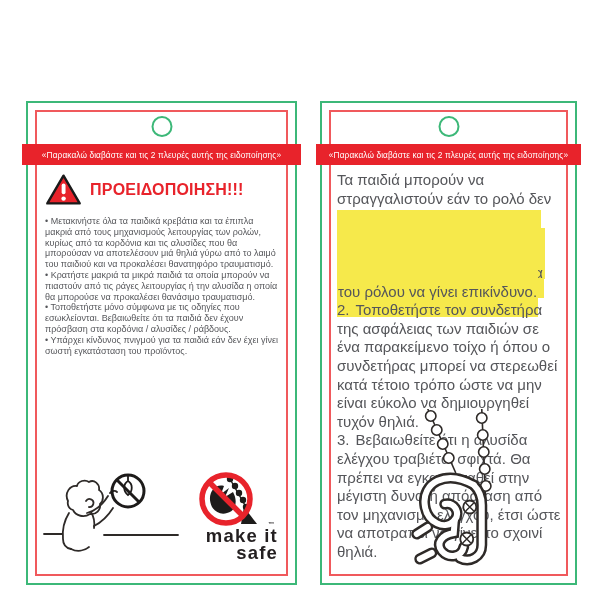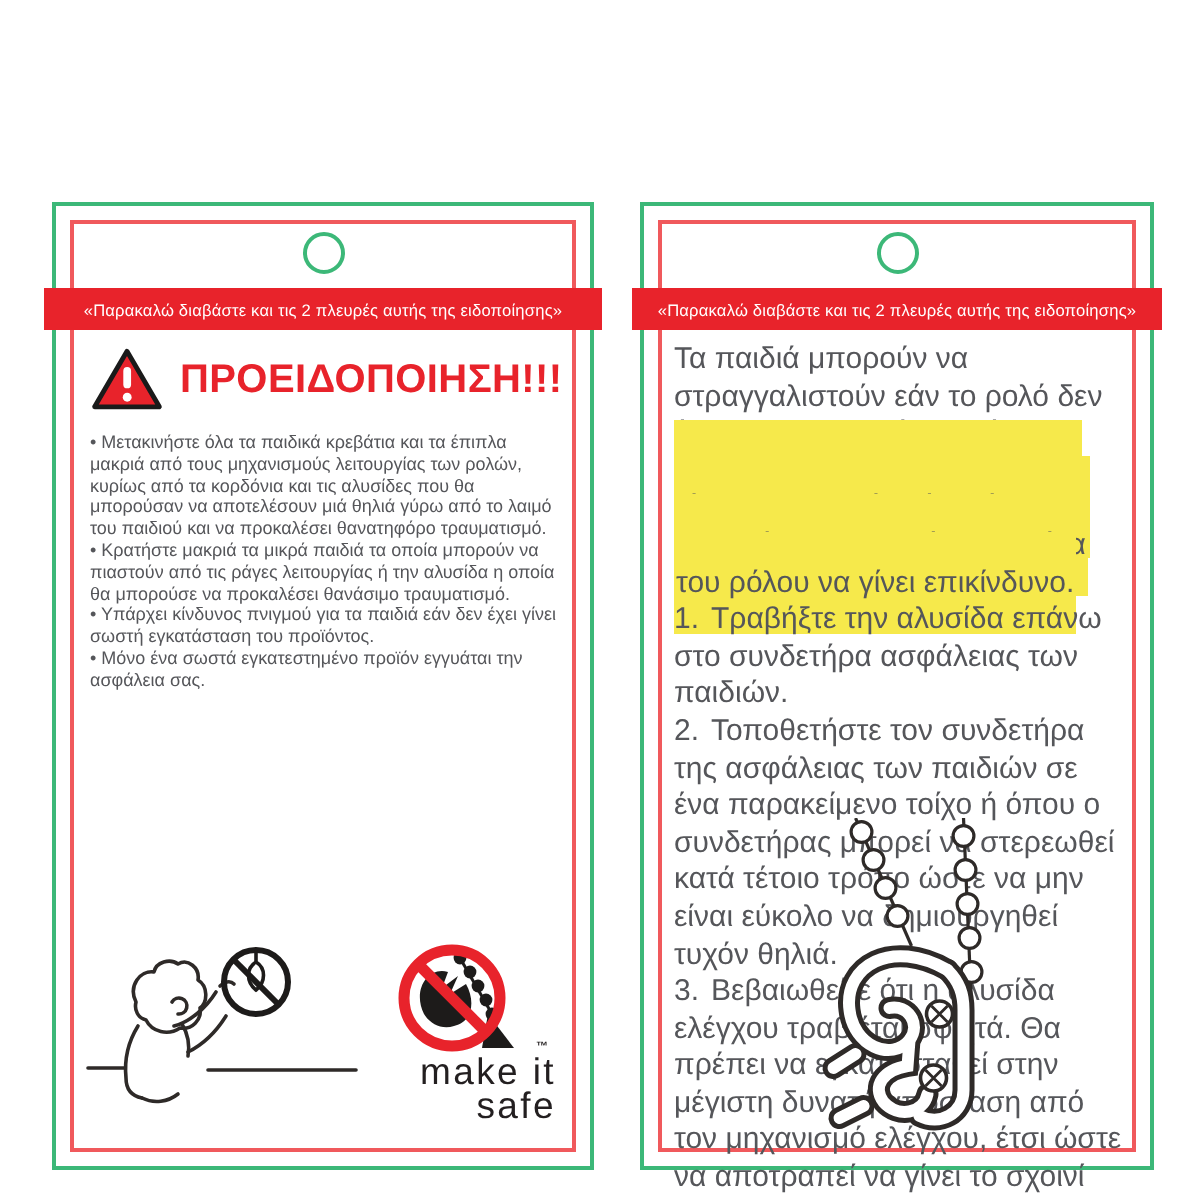--- a/index.html
+++ b/index.html
@@ -11,29 +11,29 @@
   .tag-right{left:320px;width:257px;}
 
   .inner-frame{position:absolute;top:7px;left:7px;right:7px;bottom:7px;border:2px solid #f0595c;z-index:1;}
   .hole{position:absolute;top:13px;left:50%;transform:translateX(-50%);width:21px;height:21px;border:2.5px solid #3cb878;border-radius:50%;background:#fff;z-index:3;box-sizing:border-box;}
   .banner{position:absolute;top:41px;left:-6px;right:-6px;height:21px;background:#e8232b;color:#fff;display:flex;align-items:center;justify-content:center;font-size:8.3px;letter-spacing:0.1px;z-index:2;}
 
   .content{position:absolute;z-index:2;color:#55565a;}
   .content-left{top:70px;left:17px;right:14px;}
   .title-row{display:flex;align-items:center;gap:8px;margin:0 0 9px 0;}
   .tri{width:37px;height:34px;flex:0 0 auto;}
-  .warn-title{font-size:20px;font-weight:bold;color:#e8232b;letter-spacing:0.2px;}
+  .warn-title{font-size:16px;font-weight:bold;color:#e8232b;letter-spacing:0.2px;}
   .bullet{font-size:9px;line-height:1.2;margin:0;color:#55565a;}
 
   .illus-left{position:absolute;left:14px;right:13px;bottom:8px;height:106px;z-index:2;}
   .child-svg{position:absolute;left:0;bottom:4px;width:140px;height:100px;}
   .logo{position:absolute;right:0;bottom:2px;width:112px;height:104px;}
   .logo-sign{position:absolute;top:0;right:14px;width:74px;height:66px;}
   .logo-tm{position:absolute;top:52px;right:8px;font-size:6px;color:#231f20;font-weight:bold;}
-  .logo-text{position:absolute;right:4px;top:58px;text-align:right;font-weight:normal;color:#231f20;font-size:18.5px;line-height:0.92;letter-spacing:1.2px;}
+  .logo-text{position:absolute;right:4px;top:58px;text-align:right;font-weight:bold;color:#231f20;font-size:18.5px;line-height:0.92;letter-spacing:1.2px;}
 
   .content-right{top:68px;left:15px;right:12px;font-size:15px;line-height:1.24;}
   .content-right p{margin:0;}
   .highlight{background:#f6e94b;box-decoration-break:clone;-webkit-box-decoration-break:clone;padding:17px 1px;}
   .step .num{padding-right:6px;}
   .tensioner{position:absolute;left:50%;bottom:6px;transform:translateX(-42%);width:122px;height:168px;z-index:2;}
 </style>
 </head>
 <body>
 
@@ -50,22 +50,22 @@
       <div class="title-row">
         <svg class="tri" viewBox="0 0 40 36">
           <path d="M20 2.5 L37.5 32.5 H2.5 Z" fill="#e8232b" stroke="#1a1a1a" stroke-width="2.6" stroke-linejoin="round"></path>
           <rect x="18" y="11" width="4.2" height="11.5" rx="2.1" fill="#ffffff"></rect>
           <circle cx="20.1" cy="27.3" r="2.4" fill="#ffffff"></circle>
         </svg>
         <span class="warn-title">ΠΡΟΕΙΔΟΠΟΙΗΣΗ!!!</span>
       </div>
       <p class="bullet">• Μετακινήστε όλα τα παιδικά κρεβάτια και τα έπιπλα μακριά από τους μηχανισμούς λειτουργίας των ρολών, κυρίως από τα κορδόνια και τις αλυσίδες που θα μπορούσαν να αποτελέσουν μιά θηλιά γύρω από το λαιμό του παιδιού και να προκαλέσει  θανατηφόρο τραυματισμό.</p>
       <p class="bullet">• Κρατήστε μακριά τα μικρά παιδιά τα οποία μπορούν να πιαστούν από τις ράγες λειτουργίας ή την αλυσίδα η οποία θα μπορούσε να προκαλέσει θανάσιμο τραυματισμό.</p>
+      <p class="bullet">• Τοποθετήστε μόνο σύμφωνα με τις οδηγίες που εσωκλείονται. Βεβαιωθείτε ότι τα παιδιά δεν έχουν πρόσβαση στα κορδόνια / αλυσίδες / ράβδους.</p>
       <p class="bullet">• Υπάρχει κίνδυνος πνιγμού για τα παιδιά εάν δεν έχει γίνει σωστή εγκατάσταση του προϊόντος.</p>
-      <p class="bullet">• Μόνο ένα σωστά εγκατεστημένο προϊόν εγγυάται την ασφάλεια σας.</p>
     </div>
 
     <div class="illus-left">
       <svg class="child-svg" viewBox="0 0 140 100">
         <g fill="none" stroke="#2e2a28" stroke-width="1.8" stroke-linecap="round" stroke-linejoin="round">
           <path d="M2 63 H20"></path>
           <path d="M62 64 H136"></path>
           <path d="M26 30 c-4 -8 2 -16 9 -15 c1 -5 8 -7 12 -4 c5 -3 11 2 10 8 c5 3 5 11 1 14 c1 6 -4 11 -10 10 c-6 4 -14 2 -17 -4 c-4 -1 -6 -5 -5 -9 z"></path>
           <path d="M44 30 a4 4 0 1 1 3 6"></path>
           <path d="M27 42 c-5 8 -7 16 -6 26 c0 6 3 9 8 10"></path>
@@ -107,21 +107,20 @@
   <section class="tag tag-right">
     <div class="inner-frame"></div>
     <div class="hole"></div>
     <div class="banner">
       <span>«Παρακαλώ διαβάστε και τις 2 πλευρές αυτής της ειδοποίησης»</span>
     </div>
 
     <div class="content content-right">
       <p>Τα παιδιά μπορούν να στραγγαλιστούν εάν το ρολό δεν έχει εγκατασταθεί σωστά.</p>
       <p><span class="highlight">Η παιδική ασφάλεια του ρόλου είναι σχεδιασμένη έτσι ώστε να αποτρέψει το κορδόνι /αλυσίδα του ρόλου να γίνει επικίνδυνο.</span></p>
-      <p class="step"><span class="num">1.</span><span>Τραβήξτε την αλυσίδα επάνω στο συνδετήρα ασφάλειας των παιδιών.</span></p>
       <p class="step"><span class="num">2.</span><span>Τοποθετήστε τον συνδετήρα της ασφάλειας των παιδιών σε ένα παρακείμενο τοίχο ή όπου ο συνδετήρας μπορεί να στερεωθεί κατά τέτοιο τρόπο ώστε να μην είναι εύκολο να δημιουργηθεί τυχόν θηλιά.</span></p>
       <p class="step"><span class="num">3.</span><span>Βεβαιωθείτε ότι η αλυσίδα ελέγχου τραβιέται σφιχτά. Θα πρέπει να εγκατασταθεί στην μέγιστη δυνατή απόσταση από τον μηχανισμό ελέγχου, έτσι ώστε να αποτραπεί να γίνει το σχοινί θηλιά.</span></p>
     </div>
 
     <svg class="tensioner" viewBox="0 0 122 168">
       <g fill="none" stroke="#2e2a28" stroke-width="1.6">
         <path d="M30 0 L58 64"></path>
         <path d="M84 0 L88 94"></path>
       </g>
       <g fill="#ffffff" stroke="#2e2a28" stroke-width="1.6">

